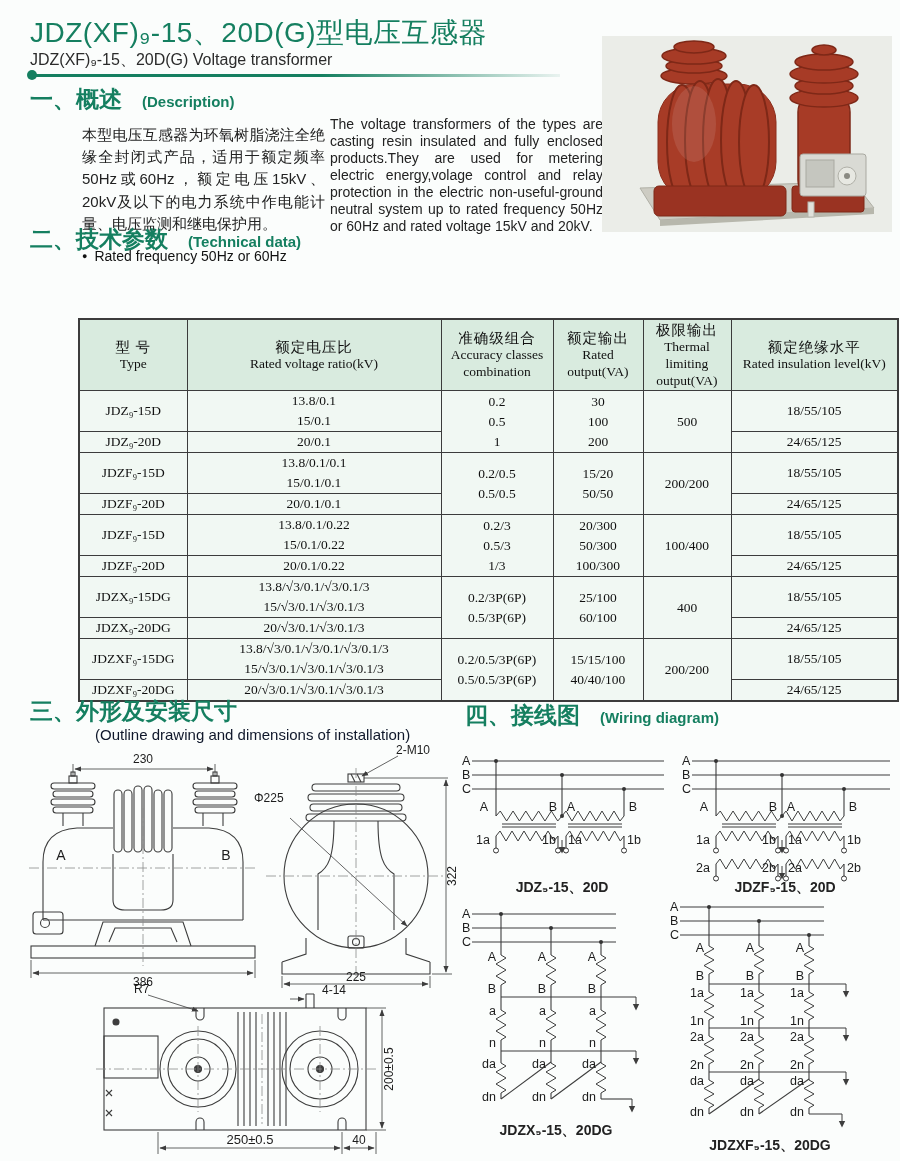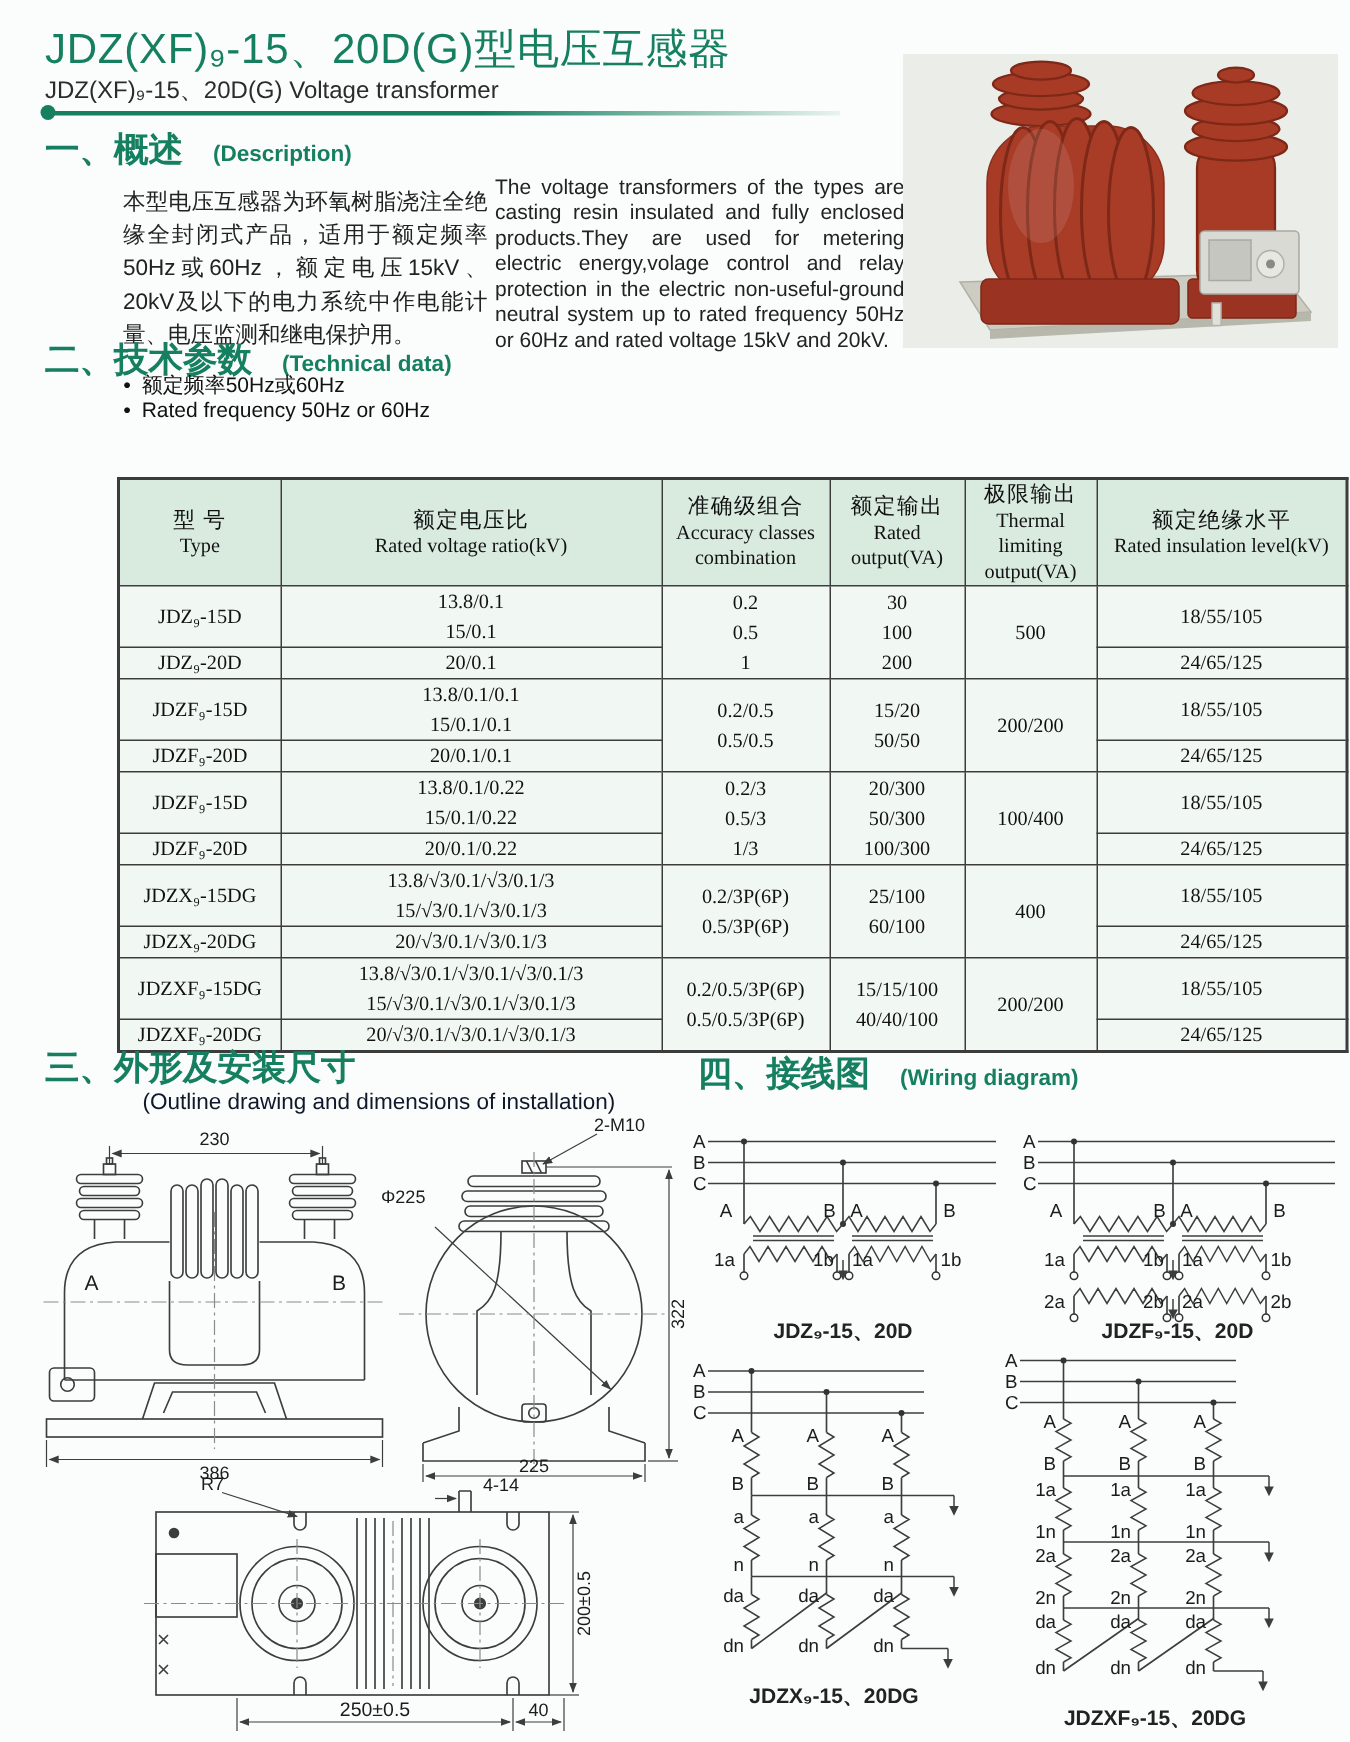--- a/index.html
+++ b/index.html
@@ -107,21 +107,20 @@
   <rect x="204" y="124" width="28" height="27" fill="#c5c6bf" stroke="#a9a9a1"></rect>
   <circle cx="245" cy="140" r="9" fill="#e7e8e2" stroke="#b0b0a8"></circle>
   <circle cx="245" cy="140" r="3" fill="#8a8a82"></circle>
   <rect x="206" y="166" width="6" height="15" fill="#e0e1db" stroke="#b5b5ad"></rect>
 </svg>
 
 <div class="abs h1 sec2">
   <span>二、技术参数</span><span class="sub">(Technical data)</span>
 </div>
 <ul class="abs bullets">
-  <li>额定频率50Hz或60Hz</li>
   <li>Rated frequency 50Hz or 60Hz</li>
 </ul>
 
 <table class="spec">
   <colgroup>
       <col style="width:108px">
       <col style="width:254px">
       <col style="width:112px">
       <col style="width:90px">
       <col style="width:88px">

